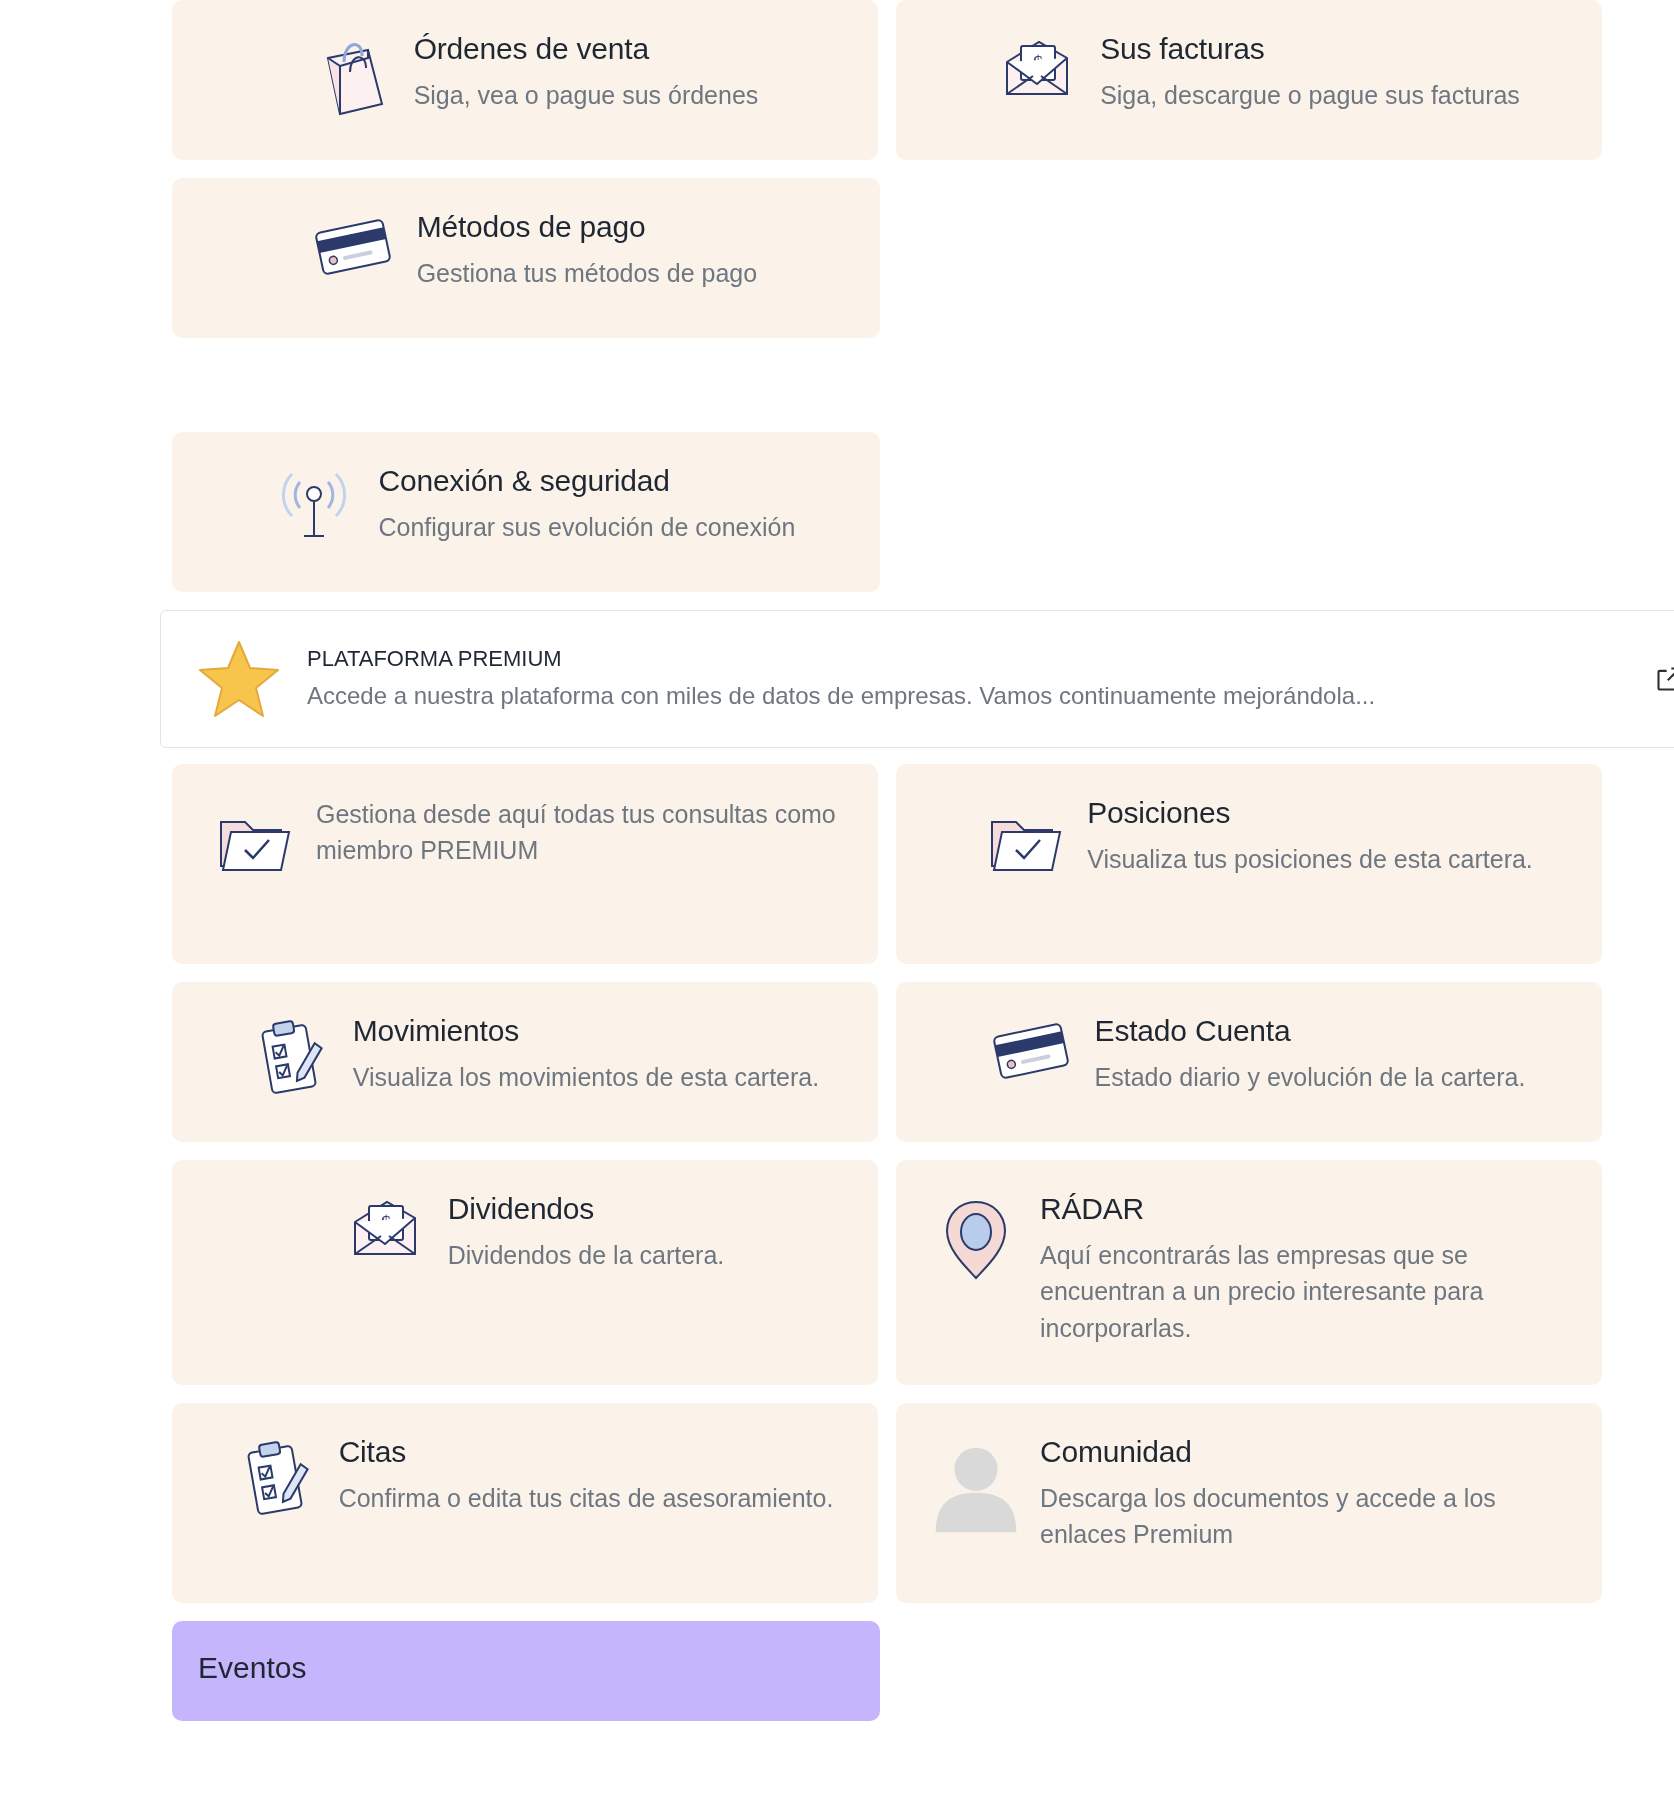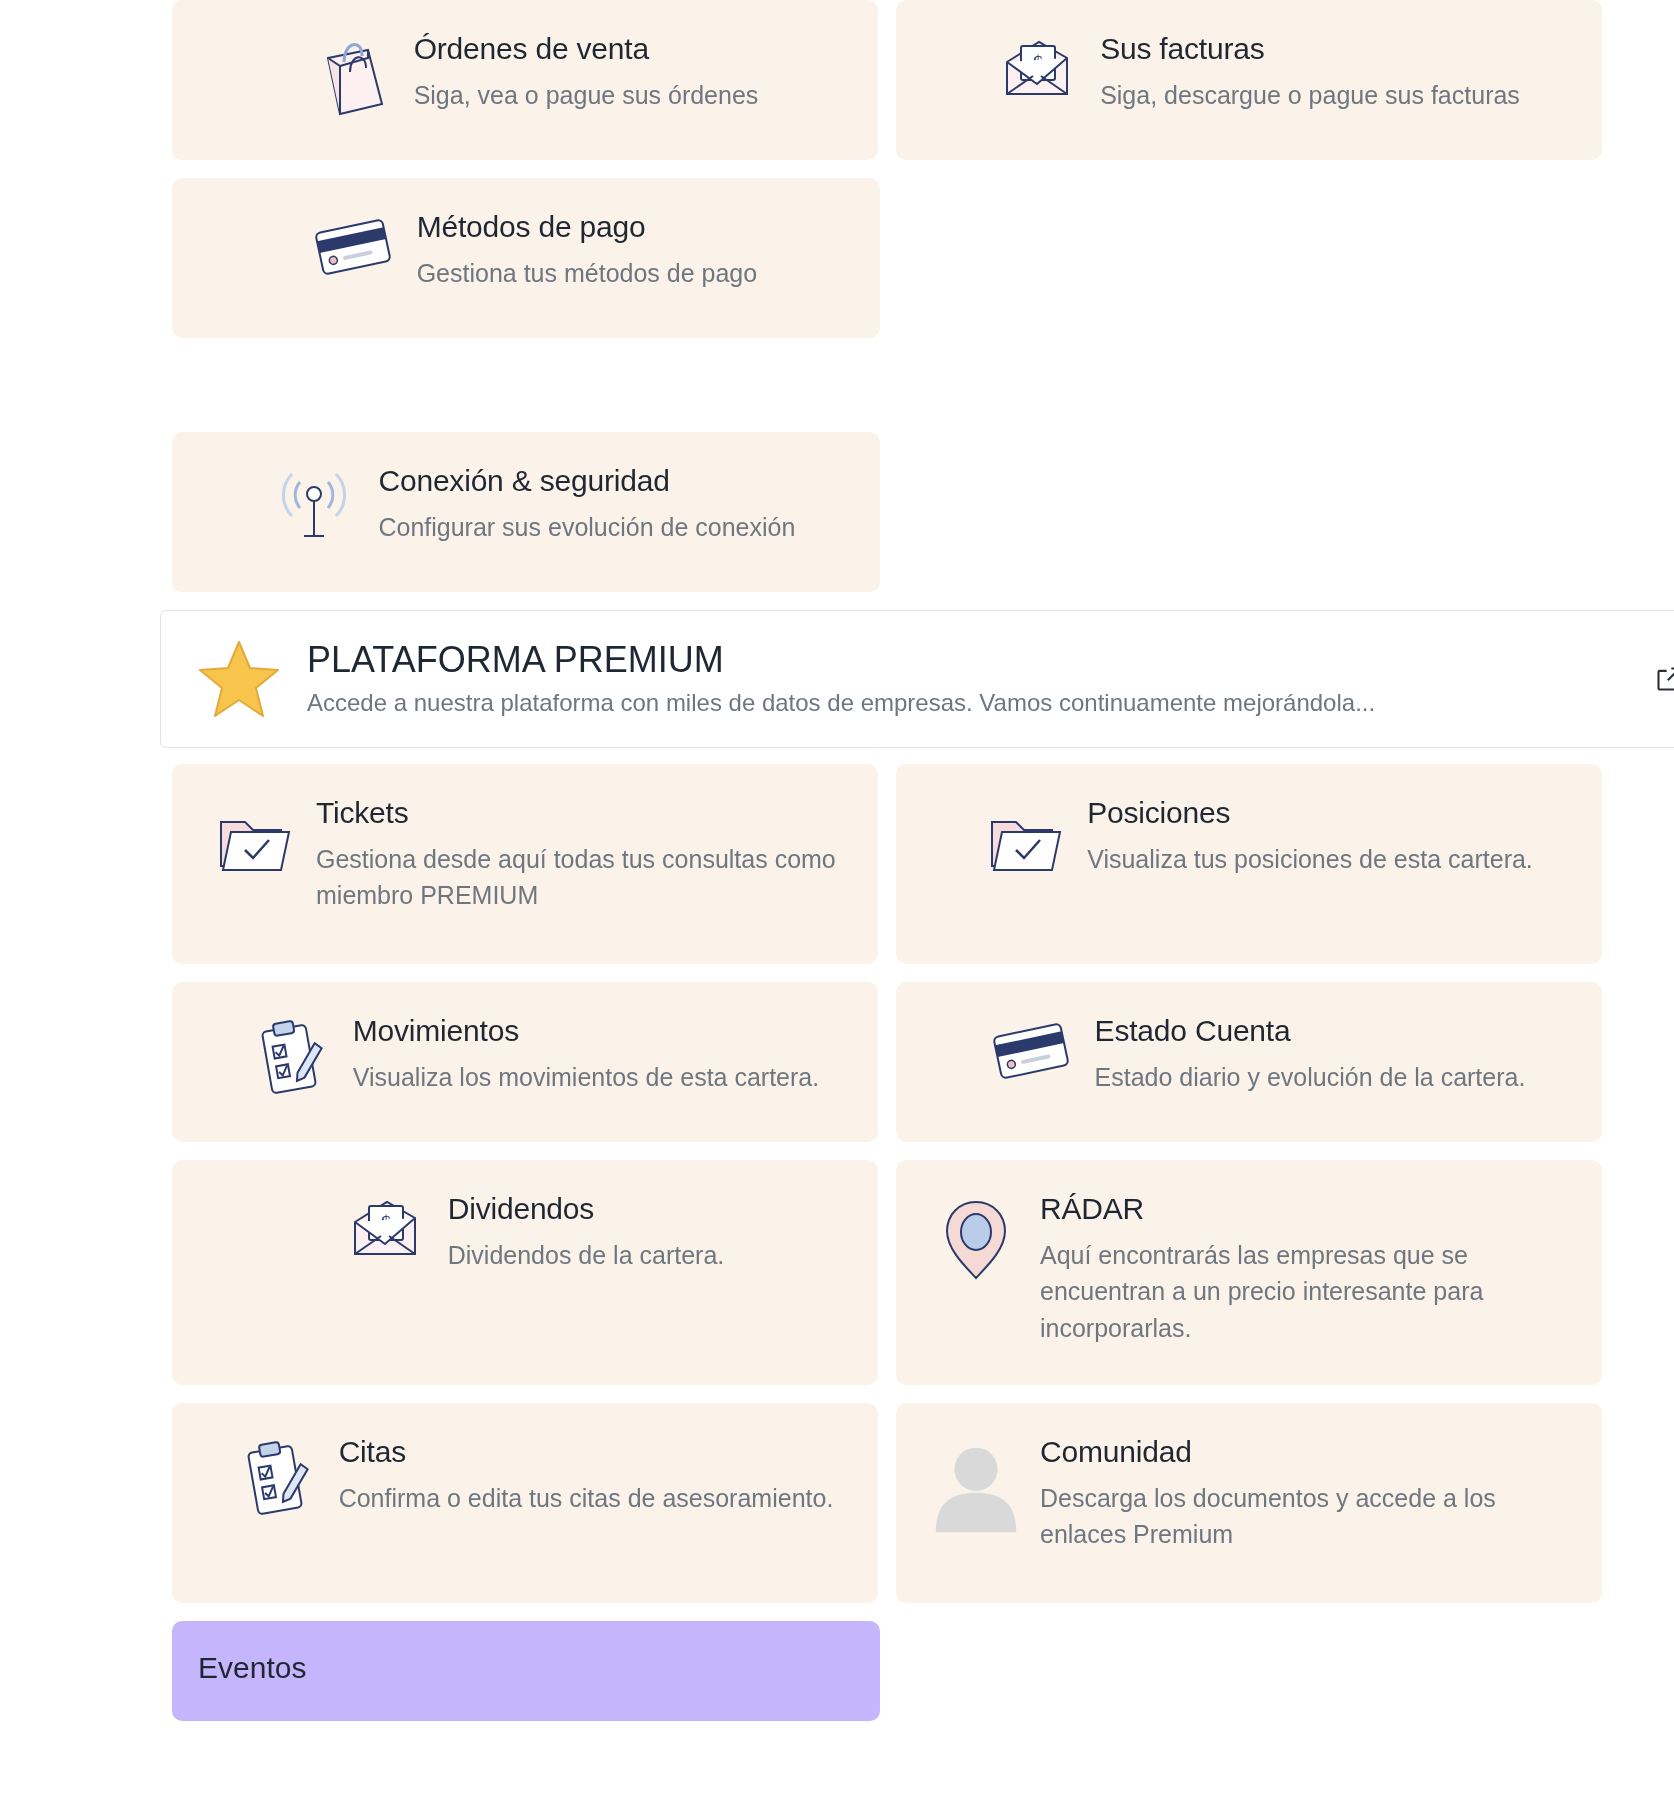--- a/index.html
+++ b/index.html
@@ -89,21 +89,21 @@
   }
   .premium .icon-wrap {
     width: 120px;
     min-width: 120px;
     display: flex;
     align-items: center;
     justify-content: center;
   }
   .premium .text { padding-left: 8px; flex: 1; }
   .premium .title {
-    font-size: 36px;
+    font-size: 22px;
     color: #1f2733;
     margin: 0 0 8px 0;
     line-height: 1.1;
     font-weight: 400;
   }
   .premium .desc {
     font-size: 24px;
     color: #6e7680;
     margin: 0;
     line-height: 1.3;
@@ -240,21 +240,20 @@
     <div class="row">
       <div class="card tall">
         <div class="icon-wrap">
           <svg width="90" height="86" viewBox="0 0 90 86">
             <path d="M14 26 L38 26 L46 34 L74 34 L74 70 L14 70 Z" fill="#f7dcdc" stroke="#2b3a6b" stroke-width="2"></path>
             <path d="M24 36 L82 36 L74 74 L16 74 Z" fill="#ffffff" stroke="#2b3a6b" stroke-width="2"></path>
             <path d="M38 54 L46 62 L62 44" fill="none" stroke="#2b3a6b" stroke-width="2.5"></path>
           </svg>
         </div>
         <div class="text">
-          <p class="title">Tickets</p>
           <p class="desc">Gestiona desde aquí todas tus consultas como miembro PREMIUM</p>
         </div>
       </div>
 
       <div class="card tall">
         <div class="icon-wrap">
           <svg width="90" height="86" viewBox="0 0 90 86">
             <path d="M14 26 L38 26 L46 34 L74 34 L74 70 L14 70 Z" fill="#f7dcdc" stroke="#2b3a6b" stroke-width="2"></path>
             <path d="M24 36 L82 36 L74 74 L16 74 Z" fill="#ffffff" stroke="#2b3a6b" stroke-width="2"></path>
             <path d="M38 54 L46 62 L62 44" fill="none" stroke="#2b3a6b" stroke-width="2.5"></path>

